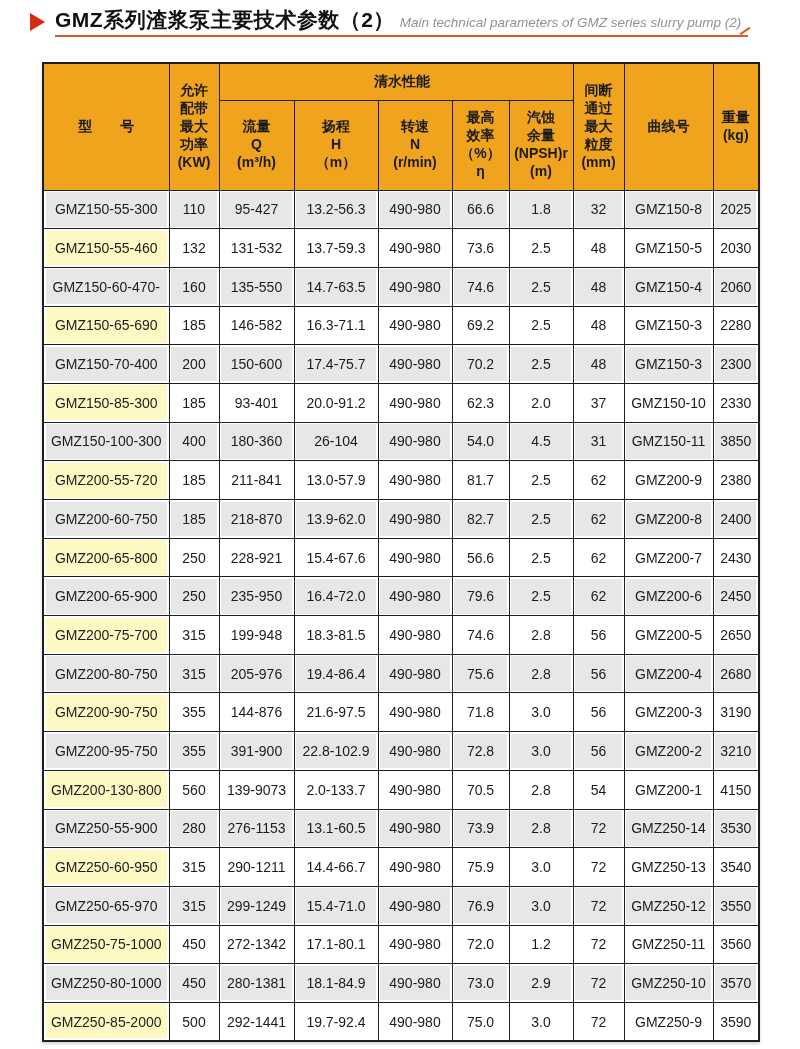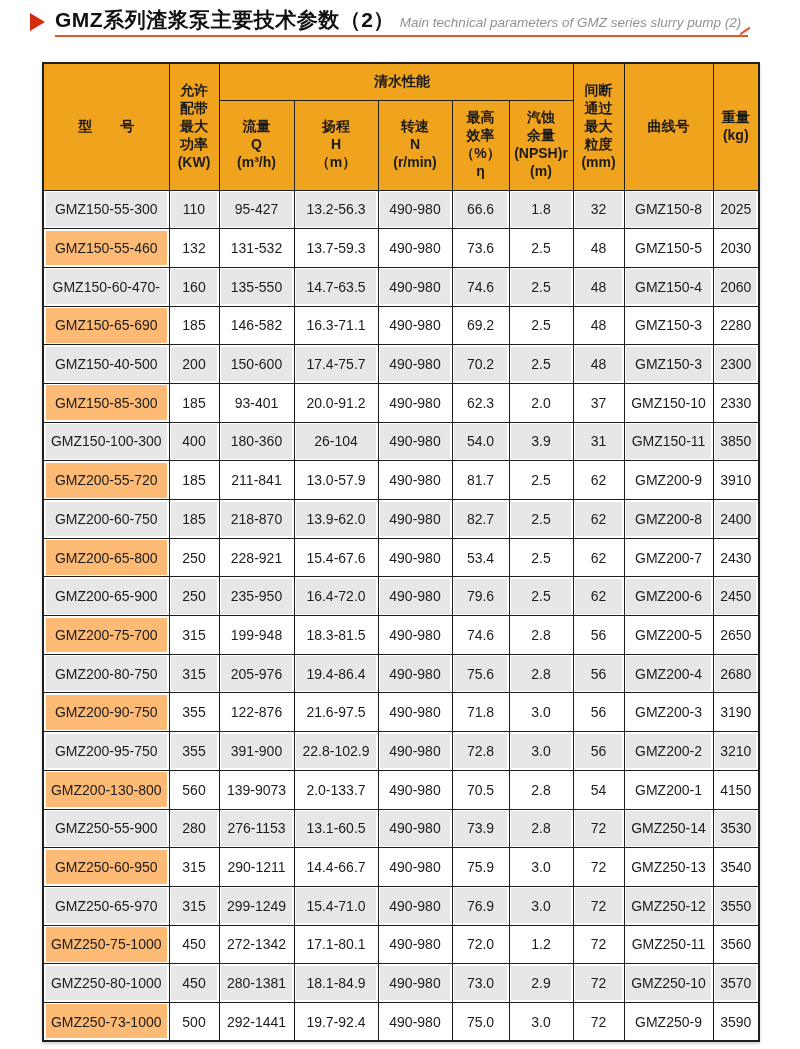--- a/index.html
+++ b/index.html
@@ -86,21 +86,21 @@
   .spec-table thead tr.hrow-top th.span-head { height: 37px; padding-left: 12px; }
   .spec-table thead tr.hrow-sub th { height: 90px; }
   .spec-table tbody td {
     height: 38.7px;
     font-size: 14px;
     color: #1c1c1c;
     background-color: #ffffff;
     background-clip: content-box;
     padding: 2px;
   }
-  .spec-table tbody td:first-child { background-color: #fdba74; background-clip: content-box; }
+  .spec-table tbody td:first-child { background-color: #fef9c3; background-clip: content-box; }
   .spec-table tbody tr.stripe td { background-color: #e7e7e7; background-clip: content-box; }
 </style>
 </head>
 <body>
 
 <div class="page">
 
   <div class="title-bar">
     <span class="arrow-icon"></span>
     <div class="title-text">
@@ -203,21 +203,21 @@
           <td>146-582</td>
           <td>16.3-71.1</td>
           <td>490-980</td>
           <td>69.2</td>
           <td>2.5</td>
           <td>48</td>
           <td>GMZ150-3</td>
           <td>2280</td>
         </tr>
         <tr class="stripe">
-          <td>GMZ150-40-500</td>
+          <td>GMZ150-70-400</td>
           <td>200</td>
           <td>150-600</td>
           <td>17.4-75.7</td>
           <td>490-980</td>
           <td>70.2</td>
           <td>2.5</td>
           <td>48</td>
           <td>GMZ150-3</td>
           <td>2300</td>
         </tr>
@@ -233,56 +233,56 @@
           <td>GMZ150-10</td>
           <td>2330</td>
         </tr>
         <tr class="stripe">
           <td>GMZ150-100-300</td>
           <td>400</td>
           <td>180-360</td>
           <td>26-104</td>
           <td>490-980</td>
           <td>54.0</td>
-          <td>3.9</td>
+          <td>4.5</td>
           <td>31</td>
           <td>GMZ150-11</td>
           <td>3850</td>
         </tr>
         <tr>
           <td>GMZ200-55-720</td>
           <td>185</td>
           <td>211-841</td>
           <td>13.0-57.9</td>
           <td>490-980</td>
           <td>81.7</td>
           <td>2.5</td>
           <td>62</td>
           <td>GMZ200-9</td>
-          <td>3910</td>
+          <td>2380</td>
         </tr>
         <tr class="stripe">
           <td>GMZ200-60-750</td>
           <td>185</td>
           <td>218-870</td>
           <td>13.9-62.0</td>
           <td>490-980</td>
           <td>82.7</td>
           <td>2.5</td>
           <td>62</td>
           <td>GMZ200-8</td>
           <td>2400</td>
         </tr>
         <tr>
           <td>GMZ200-65-800</td>
           <td>250</td>
           <td>228-921</td>
           <td>15.4-67.6</td>
           <td>490-980</td>
-          <td>53.4</td>
+          <td>56.6</td>
           <td>2.5</td>
           <td>62</td>
           <td>GMZ200-7</td>
           <td>2430</td>
         </tr>
         <tr class="stripe">
           <td>GMZ200-65-900</td>
           <td>250</td>
           <td>235-950</td>
           <td>16.4-72.0</td>
@@ -313,21 +313,21 @@
           <td>490-980</td>
           <td>75.6</td>
           <td>2.8</td>
           <td>56</td>
           <td>GMZ200-4</td>
           <td>2680</td>
         </tr>
         <tr>
           <td>GMZ200-90-750</td>
           <td>355</td>
-          <td>122-876</td>
+          <td>144-876</td>
           <td>21.6-97.5</td>
           <td>490-980</td>
           <td>71.8</td>
           <td>3.0</td>
           <td>56</td>
           <td>GMZ200-3</td>
           <td>3190</td>
         </tr>
         <tr class="stripe">
           <td>GMZ200-95-750</td>
@@ -407,21 +407,21 @@
           <td>280-1381</td>
           <td>18.1-84.9</td>
           <td>490-980</td>
           <td>73.0</td>
           <td>2.9</td>
           <td>72</td>
           <td>GMZ250-10</td>
           <td>3570</td>
         </tr>
         <tr>
-          <td>GMZ250-73-1000</td>
+          <td>GMZ250-85-2000</td>
           <td>500</td>
           <td>292-1441</td>
           <td>19.7-92.4</td>
           <td>490-980</td>
           <td>75.0</td>
           <td>3.0</td>
           <td>72</td>
           <td>GMZ250-9</td>
           <td>3590</td>
         </tr>

